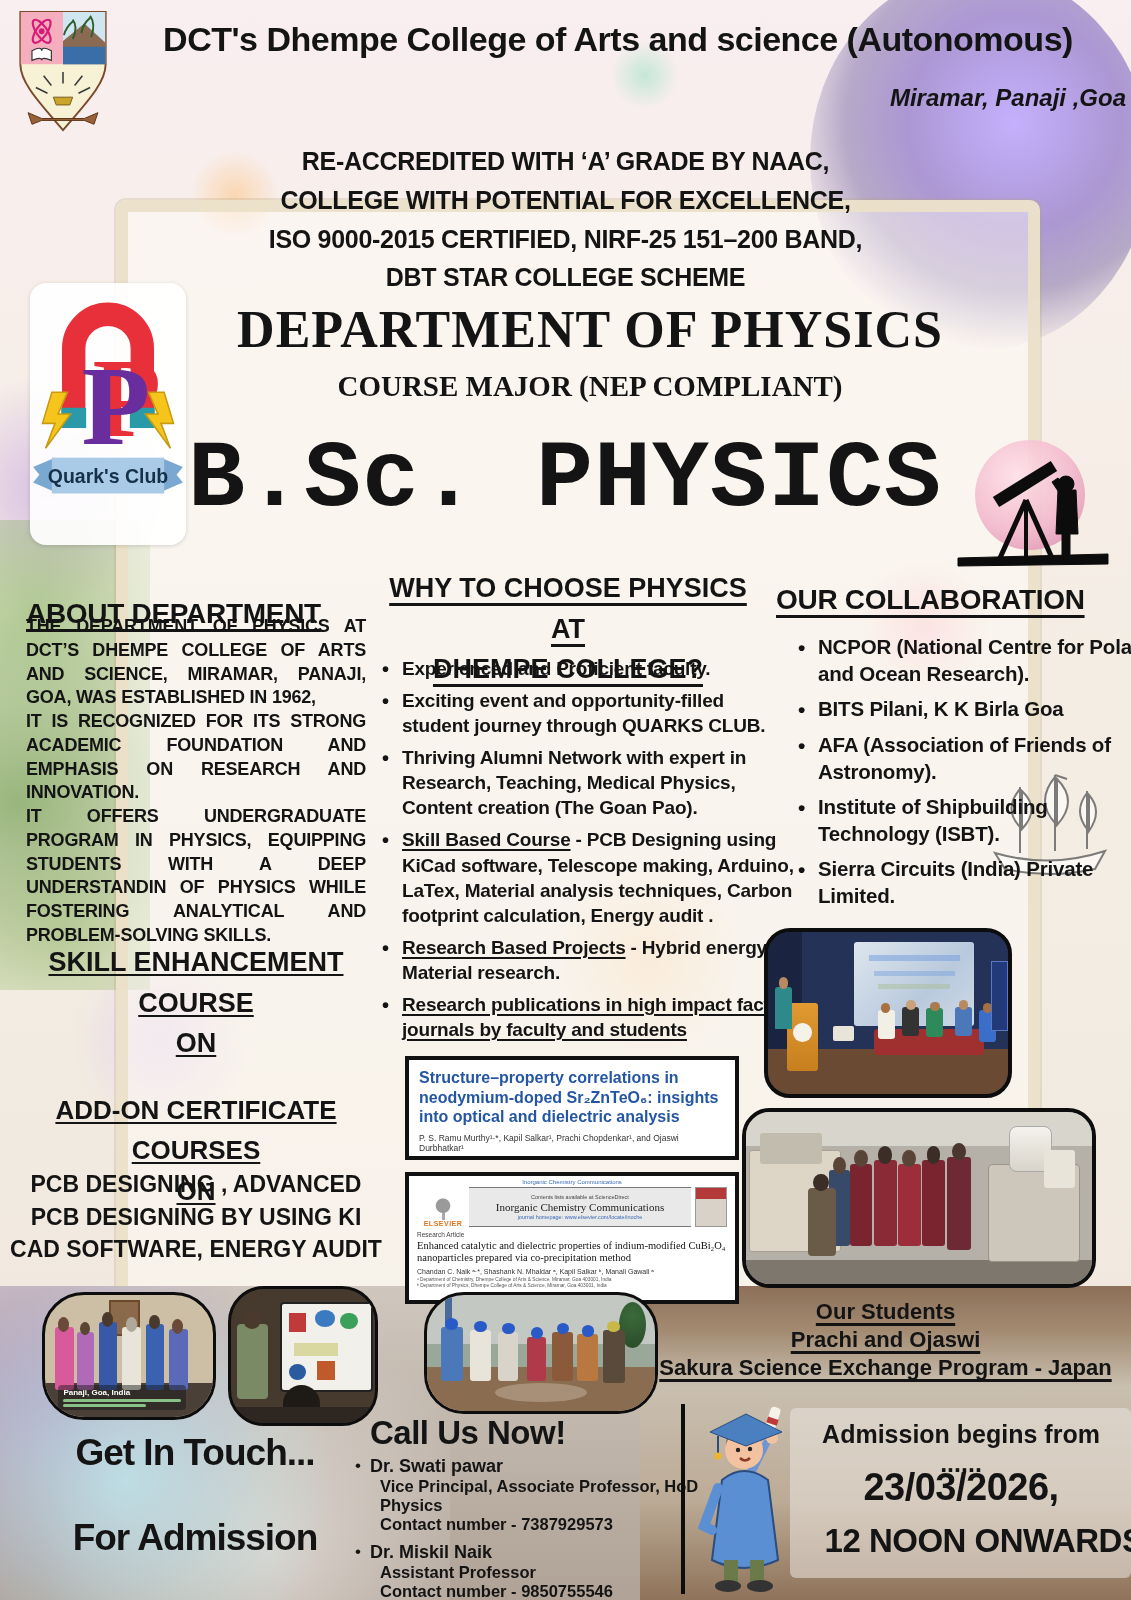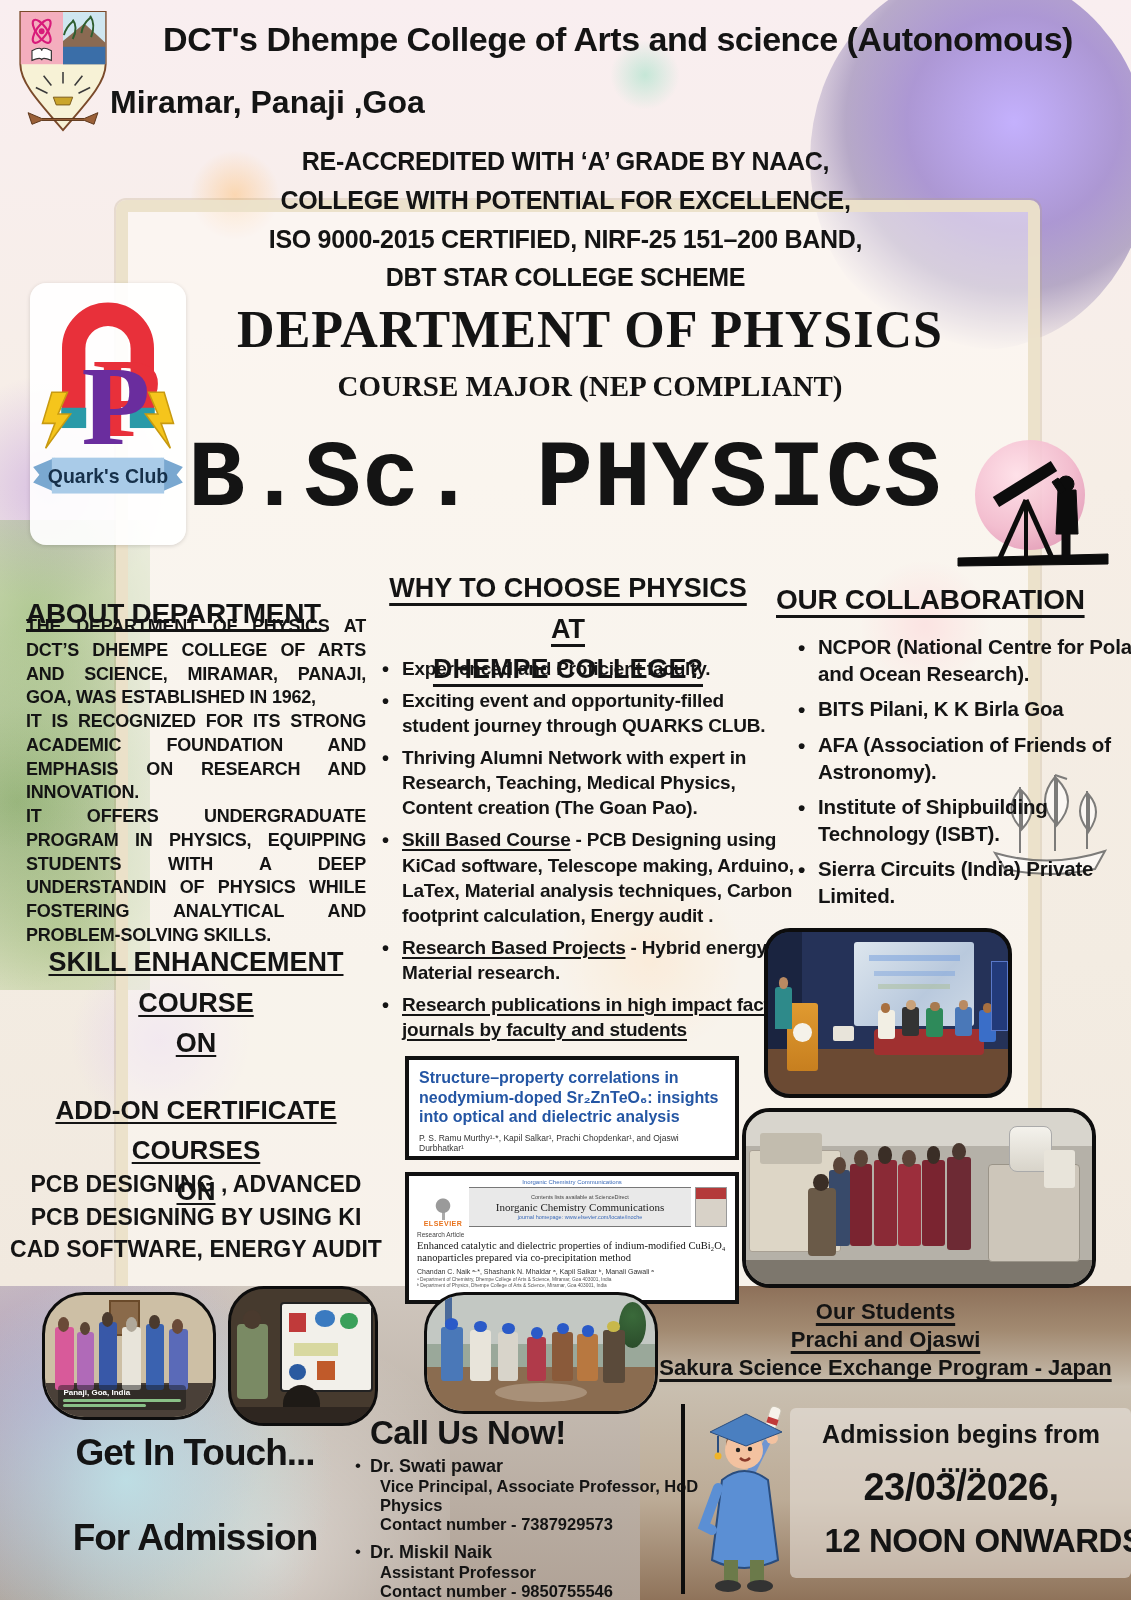--- a/index.html
+++ b/index.html
@@ -29,21 +29,21 @@
   .footer-left{left:0;top:1286px;width:450px;height:314px;
     background:radial-gradient(circle at 28% 62%,rgba(190,230,235,.85),transparent 55%),
                radial-gradient(circle at 12% 38%,rgba(150,120,210,.45),transparent 50%),
                radial-gradient(circle at 60% 85%,rgba(255,255,255,.5),transparent 60%);}
   .footer-right{left:640px;top:1286px;width:491px;height:314px;
     background:linear-gradient(180deg,#8d7059 0%,#a28a71 14%,#c9bfb0 32%,#bcab96 68%,#8f735a 100%);}
   .footer-panel{left:790px;top:1408px;width:341px;height:170px;background:rgba(235,230,224,.55);border-radius:6px;}
 
   
   .school-title{left:110px;top:20px;width:1016px;text-align:center;font-size:34px;font-weight:bold;letter-spacing:-.5px;}
-  .school-loc{left:110px;top:84px;width:1016px;text-align:left;font-size:32px;font-weight:bold;}
+  .school-loc{left:110px;top:84px;width:1016px;text-align:right;font-size:24px;font-weight:bold;font-style:italic;}
   .accred{left:0;top:142px;width:1131px;text-align:center;font-size:25px;font-weight:bold;line-height:1.55;letter-spacing:-.3px;}
   .crest{left:14px;top:8px;width:98px;height:126px;}
 
   
   .club-card{left:30px;top:283px;width:156px;height:262px;background:rgba(255,255,255,.92);border-radius:16px;
              box-shadow:0 1px 4px rgba(0,0,0,.15);}
   .dept-title{left:180px;top:300px;width:820px;text-align:center;font-family:"Liberation Serif",serif;
               font-size:52px;font-weight:bold;letter-spacing:1px;}
   .dept-sub{left:180px;top:370px;width:820px;text-align:center;font-family:"Liberation Serif",serif;
             font-size:29px;font-weight:bold;}

